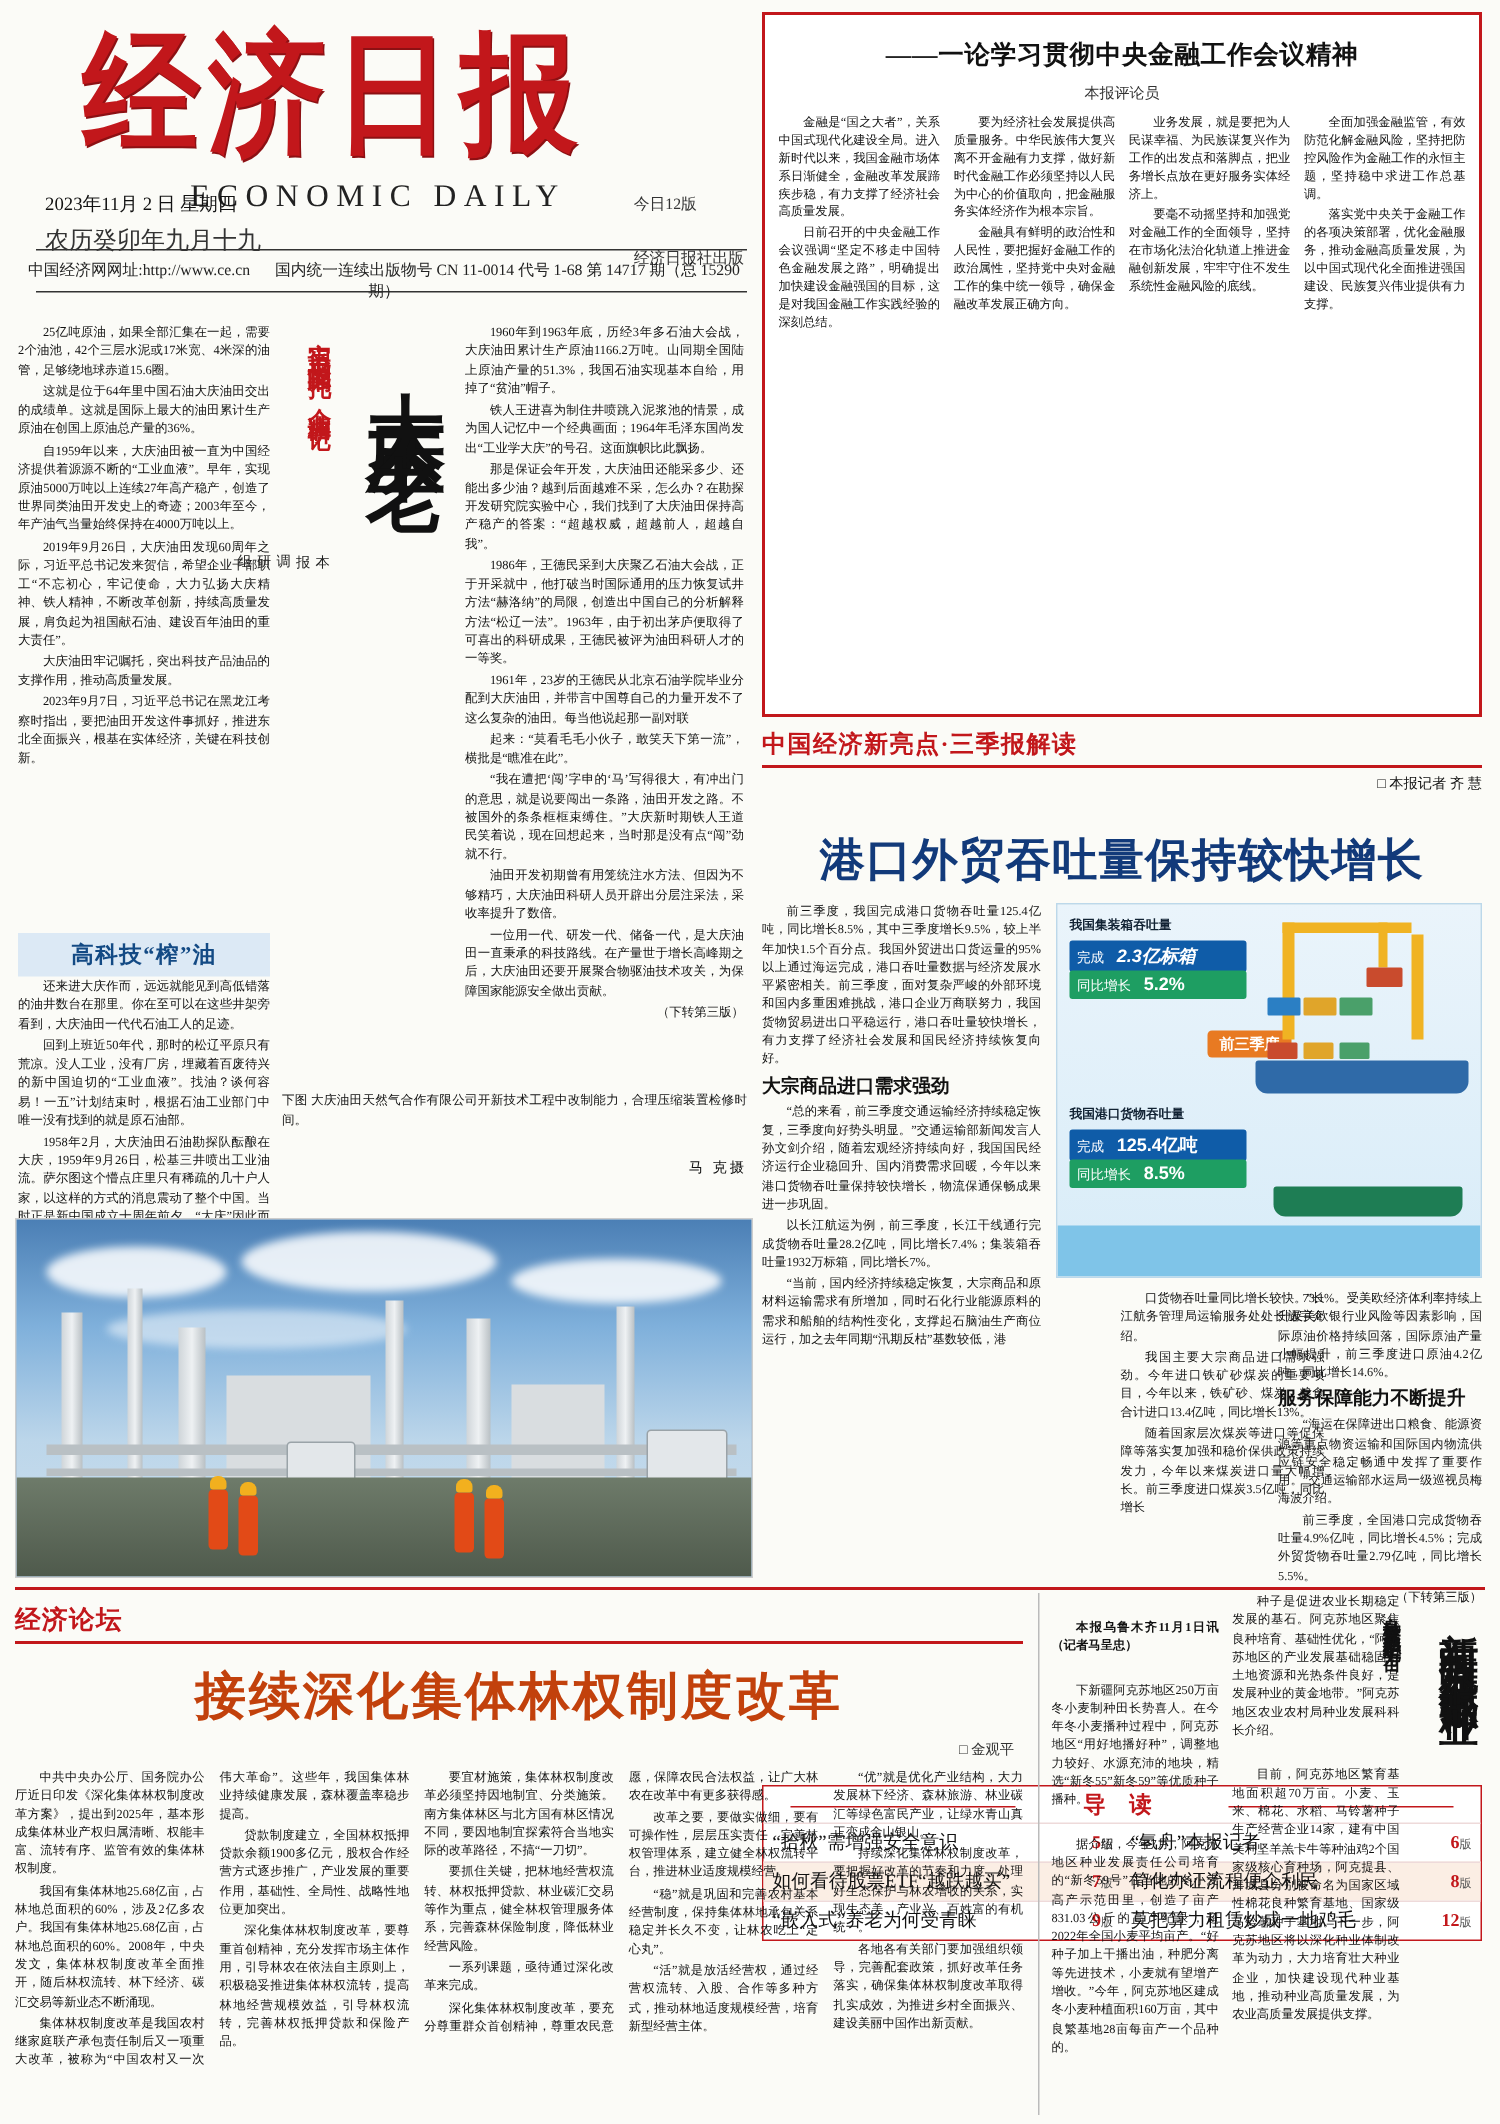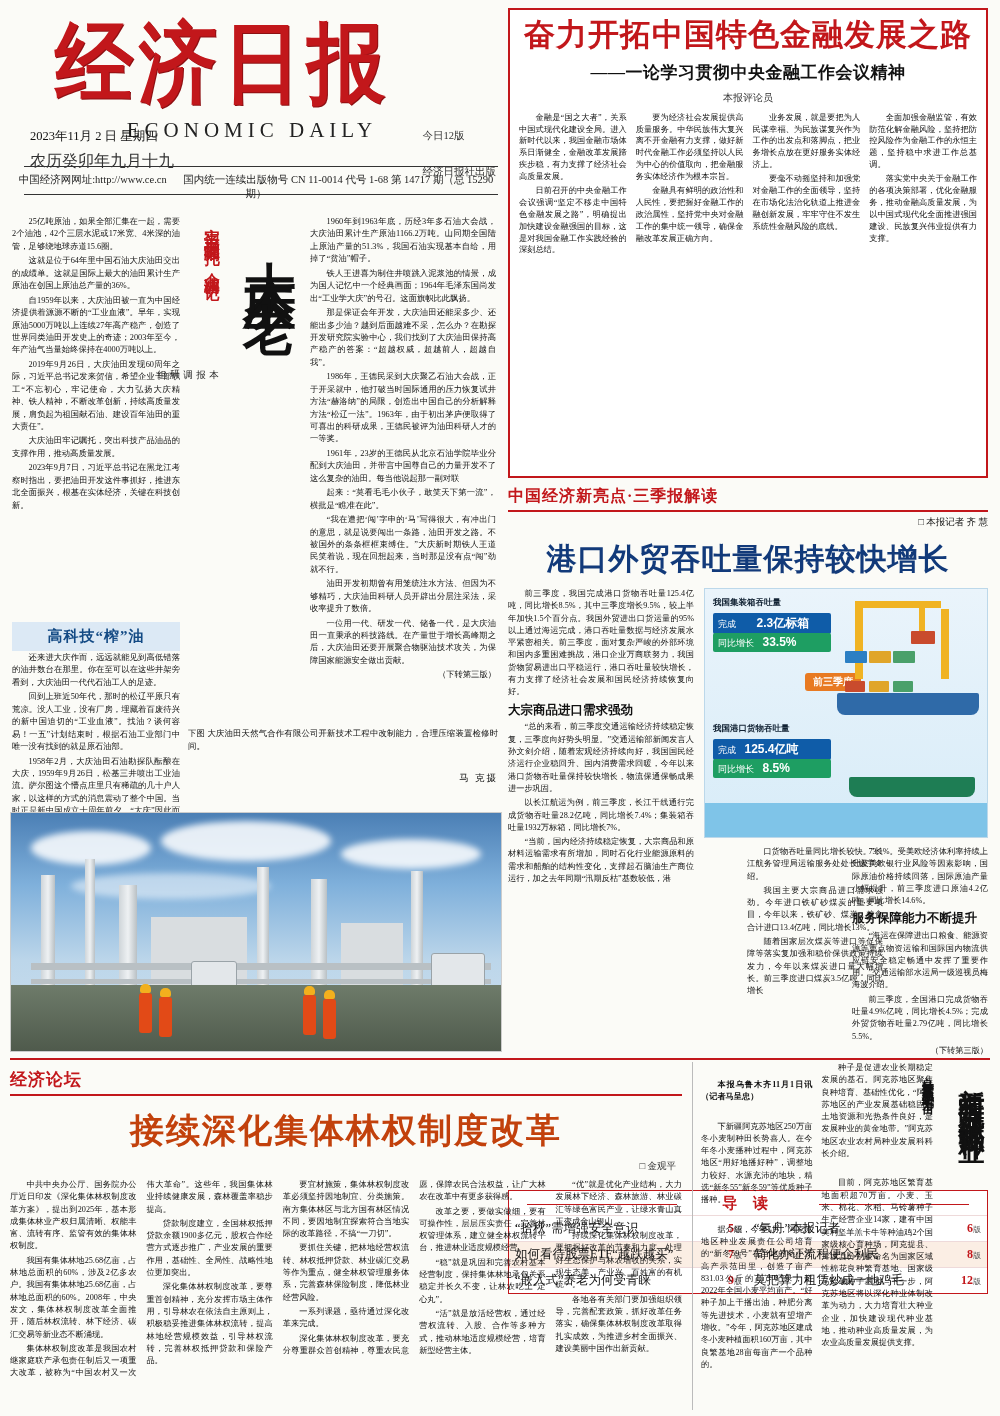--- a/index.html
+++ b/index.html
@@ -115,21 +115,21 @@
   .tower { position: absolute; background: linear-gradient(90deg,#cfd5d9,#eef1f3,#b9c0c4); }
 
   
   .port-sec { position: absolute; left: 508px; top: 486px; width: 480px; }
   .sec-label {
     font-size: 16px; font-weight: bold; color: #c2171b; letter-spacing: 1px;
     border-bottom: 2px solid #c2171b; padding-bottom: 3px; display: block;
   }
   .port-title {
     font-size: 30px; font-weight: bold; color: #123a7a; text-align: center;
-    letter-spacing: 1px; margin-top: 10px; font-family: "DejaVu Serif", serif;
+    letter-spacing: 1px; margin-top: 24px; font-family: "DejaVu Serif", serif;
   }
   .port-body { margin-top: 8px; position: relative; height: 430px; }
   .pb-col { position: absolute; font-size: 8.2px; line-height: 1.5; text-align: justify; }
   .pb-col p { margin: 0 0 2px; text-indent: 2em; }
   .pb-h { font-weight: bold; font-size: 12.5px; color: #111; margin: 4px 0 4px; text-indent: 0 !important; }
 
   
   .infog { position: absolute; left: 196px; top: 0; width: 284px; height: 250px; background: linear-gradient(180deg,#eaf4fb,#d8ecf8); border: 1px solid #bcd8ea; overflow: hidden; }
   .ig-crane { position: absolute; background: #f0b323; }
   .ig-ship { position: absolute; background: #2f6aa8; border-radius: 2px 2px 8px 8px; }
@@ -210,21 +210,20 @@
       </div>
       <div class="mast-rule2"></div>
       <div class="mast-url">
         <span>中国经济网网址:http://www.ce.cn</span>
         <span style="margin-left:14px;">国内统一连续出版物号 CN 11-0014  代号 1-68  第 14717 期（总 15290 期）</span>
       </div>
     </div>
   </div>
 
   <div class="edit-box">
-    <div class="edit-title">奋力开拓中国特色金融发展之路</div>
     <div class="edit-sub">——一论学习贯彻中央金融工作会议精神</div>
     <div class="edit-byline">本报评论员</div>
     <div class="edit-cols">
       <p>金融是“国之大者”，关系中国式现代化建设全局。进入新时代以来，我国金融市场体系日渐健全，金融改革发展蹄疾步稳，有力支撑了经济社会高质量发展。</p>
       <p>日前召开的中央金融工作会议强调“坚定不移走中国特色金融发展之路”，明确提出加快建设金融强国的目标，这是对我国金融工作实践经验的深刻总结。</p>
       <p>要为经济社会发展提供高质量服务。中华民族伟大复兴离不开金融有力支撑，做好新时代金融工作必须坚持以人民为中心的价值取向，把金融服务实体经济作为根本宗旨。</p>
       <p>金融具有鲜明的政治性和人民性，要把握好金融工作的政治属性，坚持党中央对金融工作的集中统一领导，确保金融改革发展正确方向。</p>
       <p>业务发展，就是要把为人民谋幸福、为民族谋复兴作为工作的出发点和落脚点，把业务增长点放在更好服务实体经济上。</p>
       <p>要毫不动摇坚持和加强党对金融工作的全面领导，坚持在市场化法治化轨道上推进金融创新发展，牢牢守住不发生系统性金融风险的底线。</p>
       <p>全面加强金融监管，有效防范化解金融风险，坚持把防控风险作为金融工作的永恒主题，坚持稳中求进工作总基调。</p>
@@ -309,25 +308,25 @@
         <p>以长江航运为例，前三季度，长江干线通行完成货物吞吐量28.2亿吨，同比增长7.4%；集装箱吞吐量1932万标箱，同比增长7%。</p>
         <p>“当前，国内经济持续稳定恢复，大宗商品和原材料运输需求有所增加，同时石化行业能源原料的需求和船舶的结构性变化，支撑起石脑油生产商位运行，加之去年同期“汛期反枯”基数较低，港</p>
       </div>
 
       <div class="infog">
         <div class="ig-banner" style="left:100px;top:84px;">前三季度</div>
 
         <div class="ig-cap" style="left:8px;top:8px;font-size:8.5px;font-weight:bold;">我国集装箱吞吐量</div>
         <div class="ig-stat" style="left:8px;top:24px;width:118px;">
           <span>完成</span>
-          <span class="ig-num" style="margin-left:18px;">2.3亿标箱</span>
+          <span class="ig-num" style="margin-left:6px;font-style:italic;">2.3亿标箱</span>
         </div>
         <div class="ig-stat green" style="left:8px;top:44px;width:118px;">
           <span>同比增长</span>
-          <span class="ig-num" style="margin-left:6px;">33.5%</span>
+          <span class="ig-num" style="margin-left:6px;">5.2%</span>
         </div>
 
         <div class="ig-cap" style="left:8px;top:134px;font-size:8.5px;font-weight:bold;">我国港口货物吞吐量</div>
         <div class="ig-stat" style="left:8px;top:150px;width:118px;">
           <span>完成</span>
           <span class="ig-num" style="margin-left:6px;">125.4亿吨</span>
         </div>
         <div class="ig-stat green" style="left:8px;top:170px;width:118px;">
           <span>同比增长</span>
           <span class="ig-num" style="margin-left:6px;">8.5%</span>

